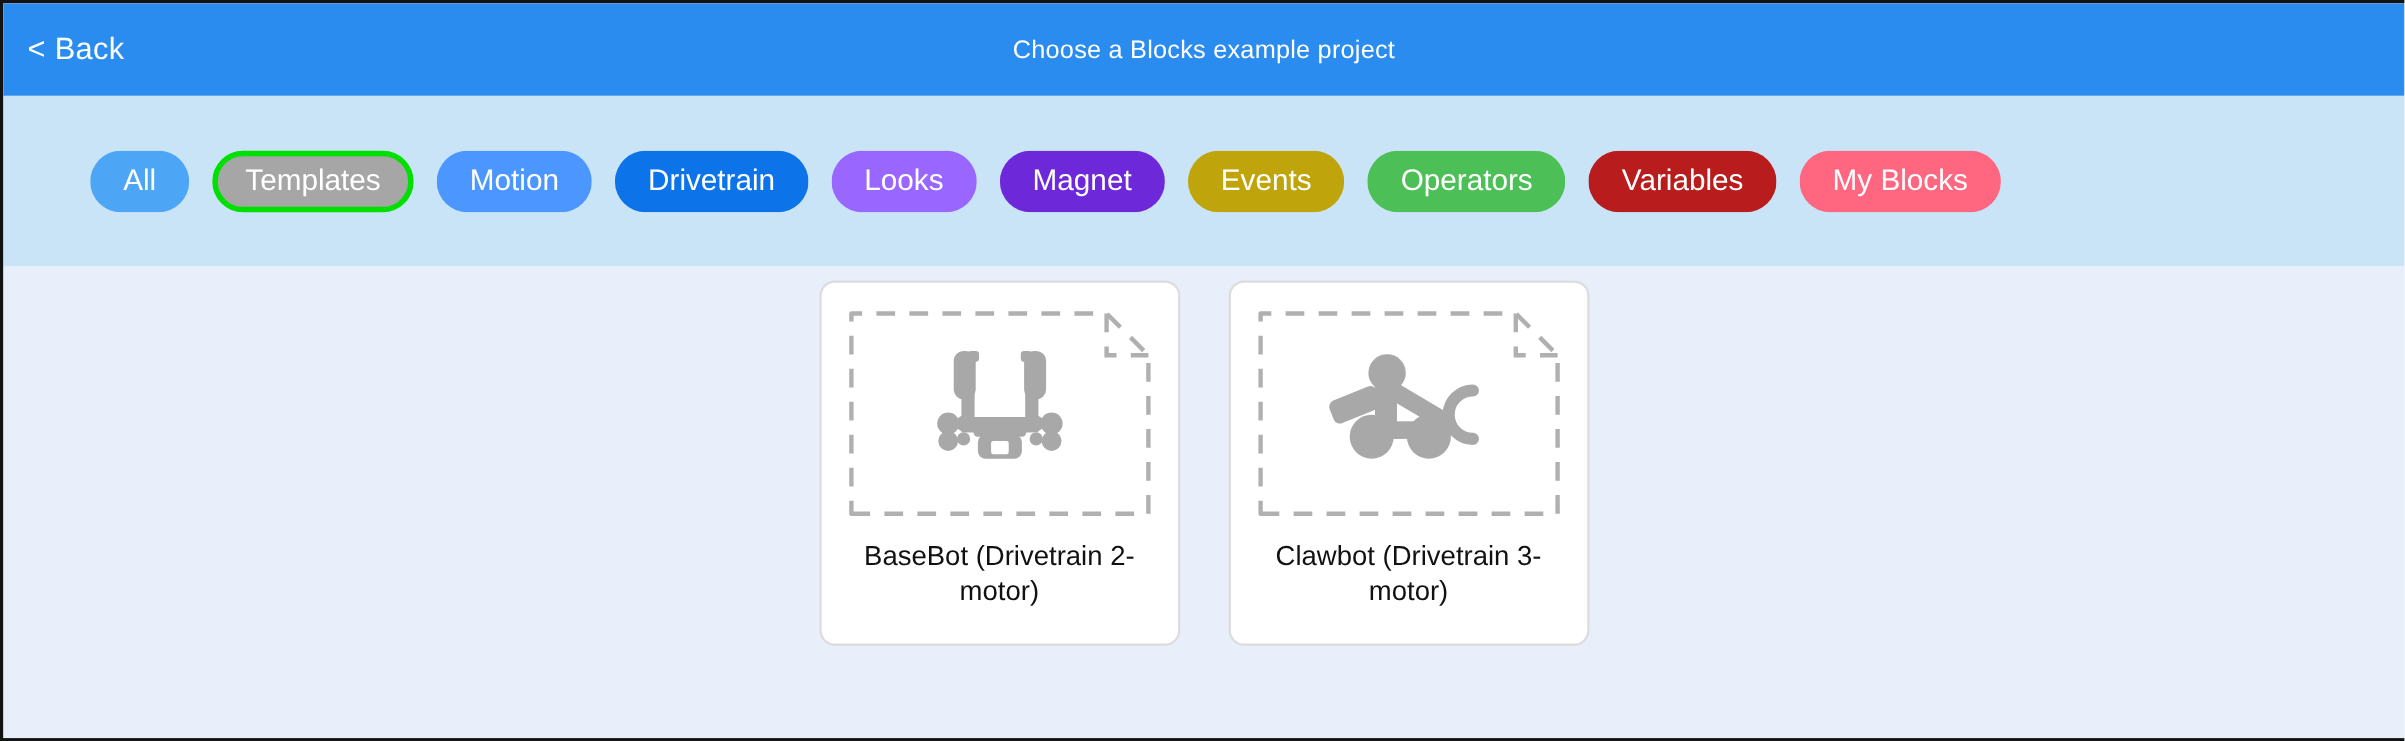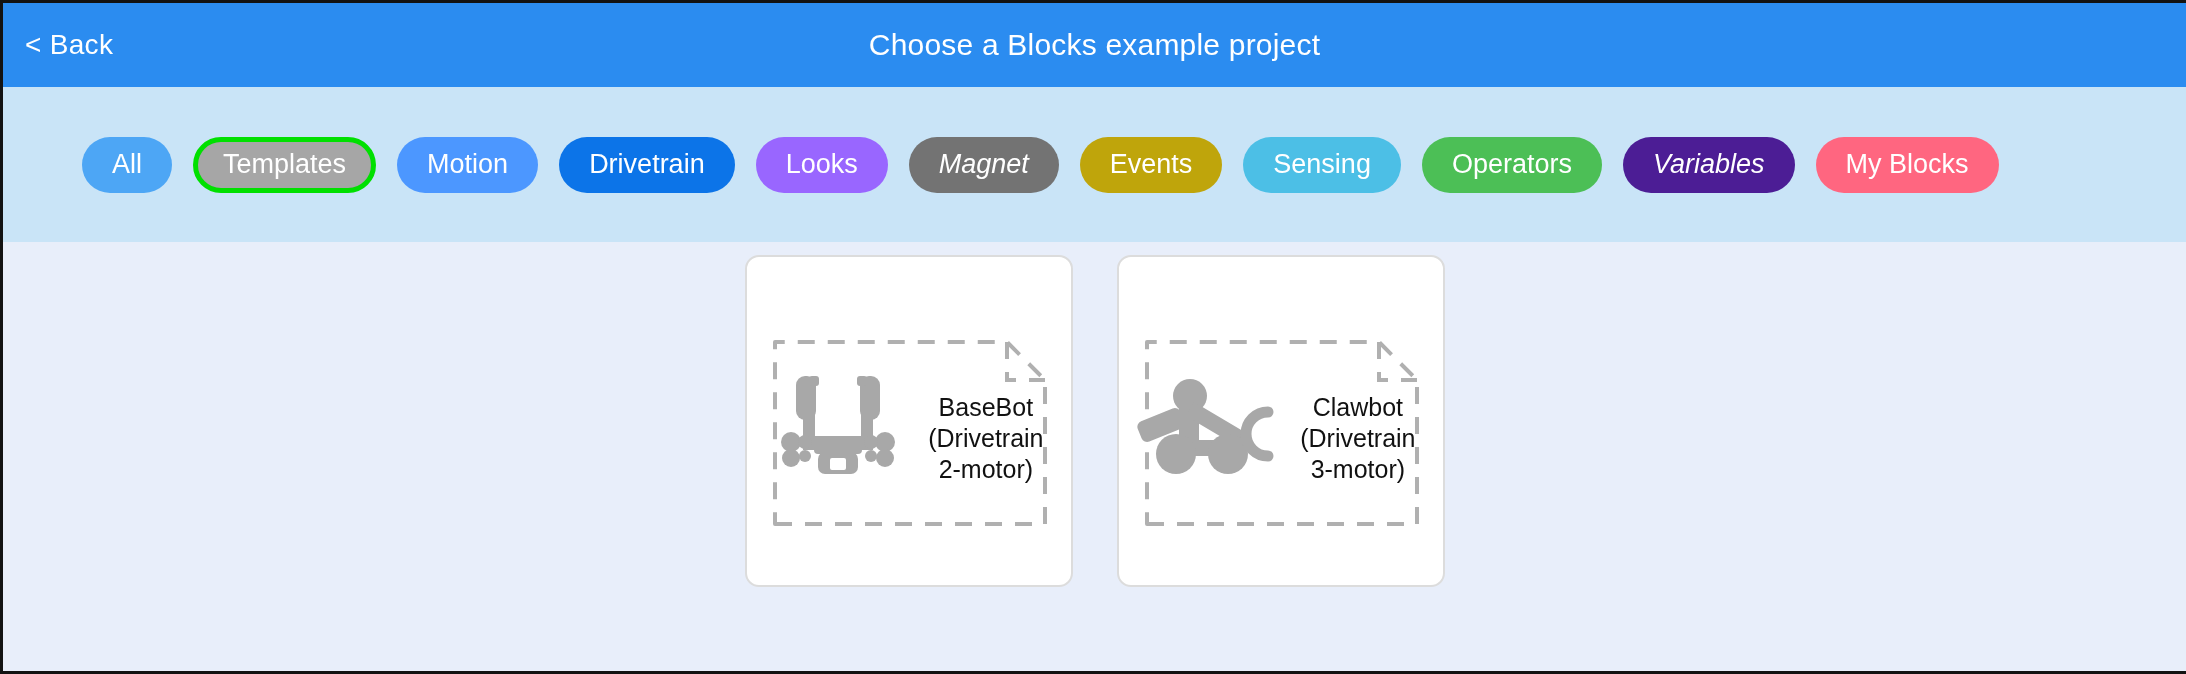--- a/index.html
+++ b/index.html
@@ -41,21 +41,21 @@
     font-size: 28px;
     letter-spacing: 0.3px;
     cursor: pointer;
     white-space: nowrap;
     user-select: none;
   }
   .header-title {
     width: 100%;
     text-align: center;
     color: #ffffff;
-    font-size: 30px;
+    font-size: 23px;
     letter-spacing: 0.2px;
     white-space: nowrap;
   }
 
   
   .catbar {
     height: 155px;
     background: #c9e4f7;
     display: flex;
     align-items: center;
@@ -94,21 +94,21 @@
     gap: 44px;
   }
 
   .card {
     width: 328px;
     height: 332px;
     background: #ffffff;
     border: 2px solid #dcdcdc;
     border-radius: 14px;
     display: flex;
-    flex-direction: row;
+    flex-direction: column;
     align-items: center;
     padding: 14px 14px 0 14px;
     cursor: pointer;
     user-select: none;
   }
 
   .thumb {
     position: relative;
     width: 298px;
     height: 200px;
@@ -136,25 +136,24 @@
     <div class="back-btn">&lt; Back</div>
     <div class="header-title">Choose a Blocks example project</div>
   </div>
 
   <div class="catbar" id="catbar">
       <div class="pill" style="background: rgb(77, 166, 245);">All</div>
       <div class="pill selected" style="background: rgb(166, 166, 166); border-color: rgb(0, 224, 0);">Templates</div>
       <div class="pill" style="background: rgb(76, 151, 255);">Motion</div>
       <div class="pill" style="background: rgb(12, 116, 232);">Drivetrain</div>
       <div class="pill" style="background: rgb(153, 102, 255);">Looks</div>
-      <div class="pill" style="background: #737373; font-style: italic;">Magnet</div>
+      <div class="pill" style="background: #6d28d9;">Magnet</div>
       <div class="pill" style="background: rgb(191, 165, 11);">Events</div>
-      <div class="pill" style="background: rgb(76, 191, 230);">Sensing</div>
       <div class="pill" style="background: rgb(76, 191, 86);">Operators</div>
-      <div class="pill" style="background: #4c1d95; font-style: italic;">Variables</div>
+      <div class="pill" style="background: #b91c1c;">Variables</div>
       <div class="pill" style="background: rgb(255, 102, 128);">My Blocks</div>
     </div>
 
   <div class="content" id="cards">
       <div class="card">
         <div class="thumb">
           <svg width="298" height="200" viewBox="0 0 298 200" style="position: absolute; left: 0px; top: 0px;">
             <path d="M14 196 H284 V52 L246 14 H14 Z" fill="none" stroke="#b0b0b0" stroke-width="4" stroke-dasharray="17 13" stroke-linejoin="round" stroke-linecap="butt"></path>
             <path d="M246 14 V52 H284" fill="none" stroke="#b0b0b0" stroke-width="4" stroke-dasharray="17 13"></path>
           </svg>

